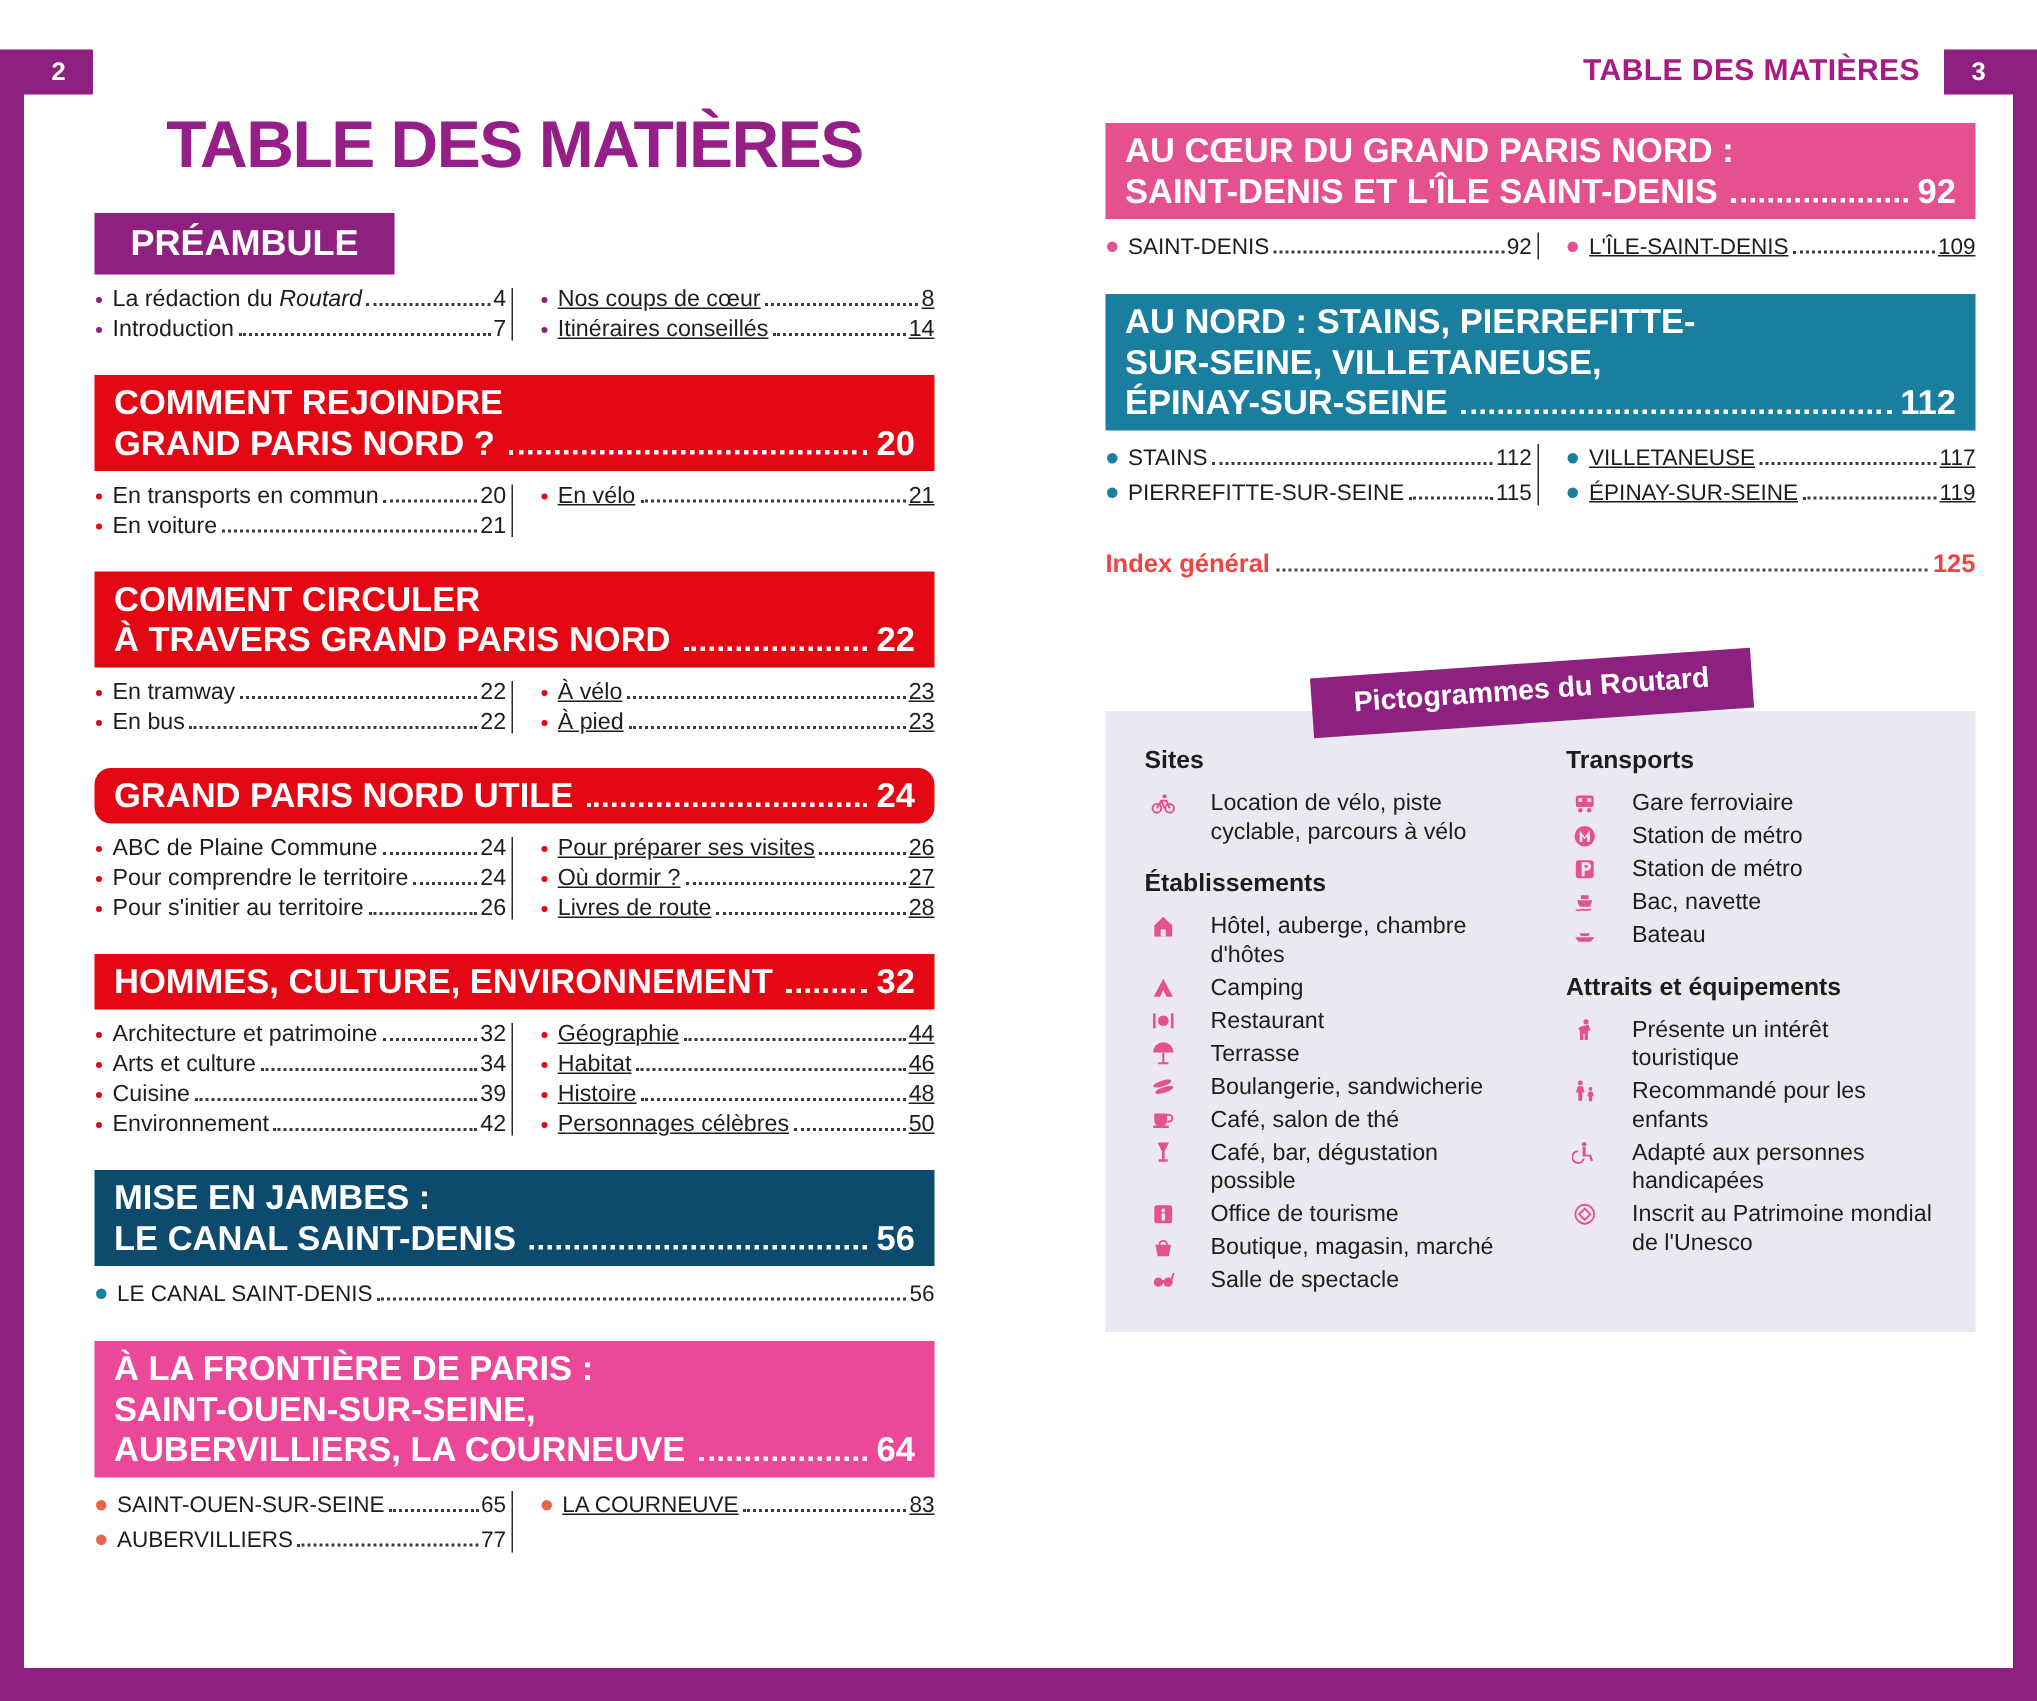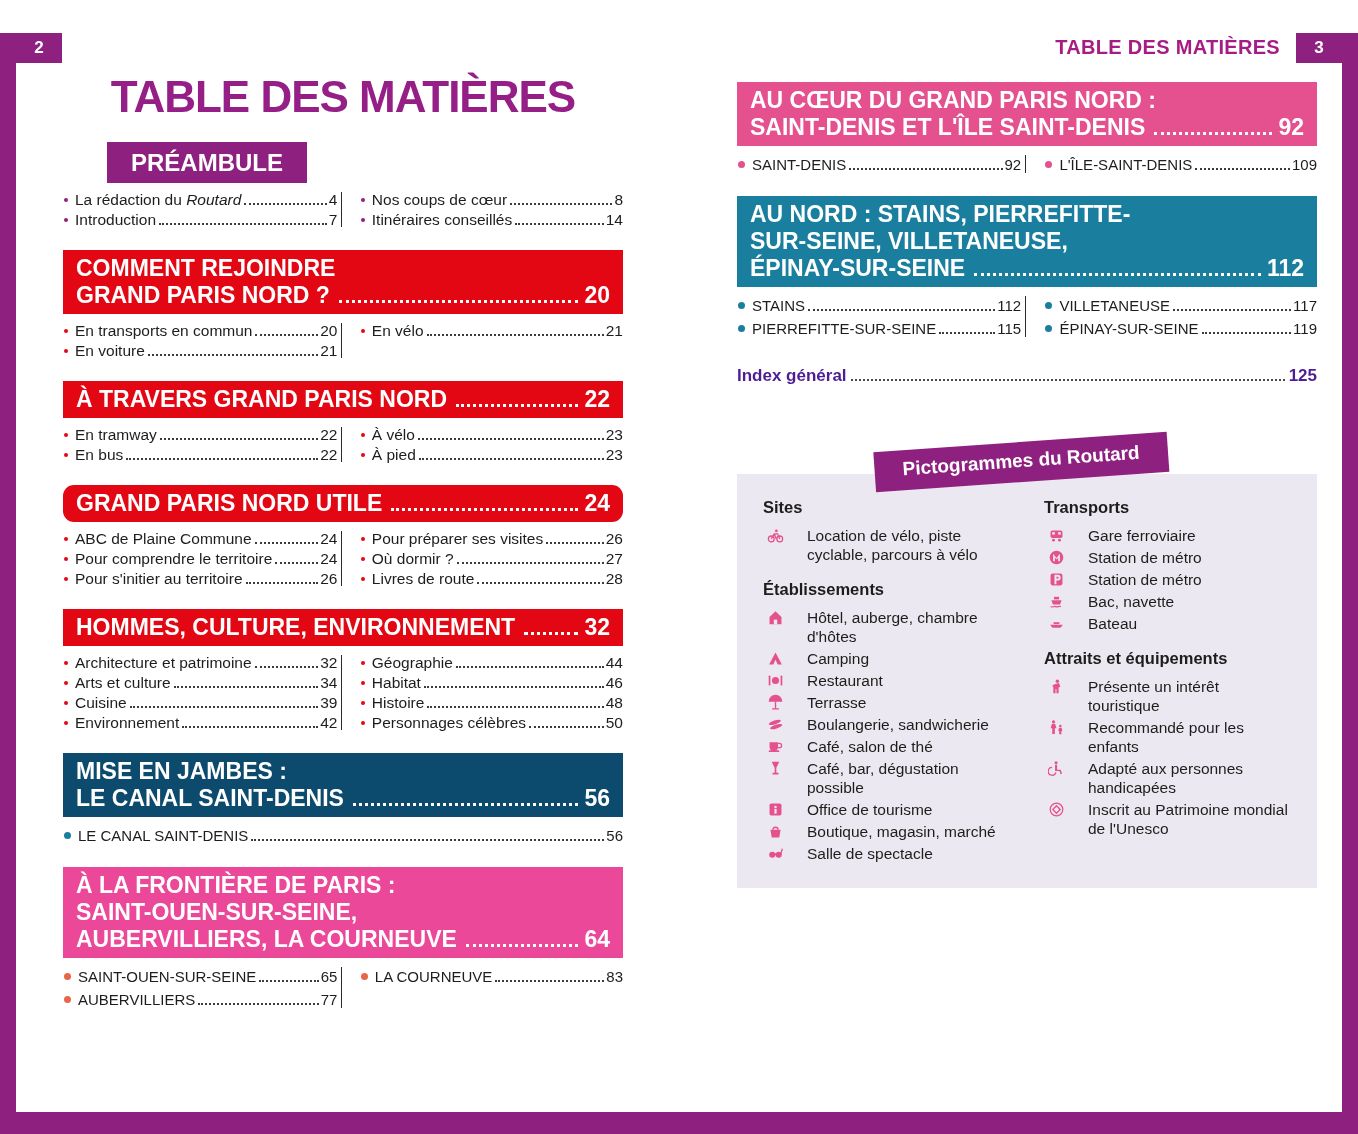--- a/index.html
+++ b/index.html
@@ -16,39 +16,39 @@
   .pgnum-right{right:16px;}
   .running-header{position:absolute;top:36px;right:78px;color:#a61c84;font-weight:bold;font-size:20px;letter-spacing:.3px;}
 
   .page-left{position:absolute;left:63px;top:72px;width:560px;}
   .page-right{position:absolute;left:737px;top:82px;width:580px;}
 
   .title{margin:0 0 20px;text-align:center;color:#951f87;font-size:44px;font-weight:bold;letter-spacing:-1px;}
 
   .section{margin-bottom:20px;}
   .banner{color:#fff;font-weight:bold;font-size:23px;line-height:27px;padding:5px 13px;margin-bottom:7px;}
-  .banner.fit{display:inline-block;font-size:24px;padding:7px 24px;margin-left:44px;}
+  .banner.fit{display:inline-block;font-size:24px;padding:7px 24px;}
   .banner-line{display:flex;align-items:baseline;}
   .banner-leader{flex:1;min-width:10px;border-bottom:3px dotted #fff;margin:0 6px 6px 9px;}
   .banner-page{white-space:nowrap;}
 
   .cols{display:flex;position:relative;}
   .col{width:49%;min-width:0;}
-  .col + .col{margin-left:auto;width:47%;}
+  .col + .col{margin-left:auto;width:47%;text-decoration:underline;}
   .vdiv{position:absolute;left:49.6%;top:2px;bottom:3px;width:1px;background:#2a2a2a;}
 
   .row{display:flex;align-items:baseline;font-size:15.5px;line-height:20px;color:#1d1d1b;}
   .row.big{line-height:23px;font-size:15px;}
   .dot{flex:none;width:4px;height:4px;border-radius:50%;margin:0 7px 0 1px;align-self:center;}
   .dot.big{width:7px;height:7px;}
   .lbl{white-space:nowrap;}
   .leader{flex:1;min-width:6px;border-bottom:2px dotted #3c3c3c;margin:0 2px 3px 3px;}
   .pg{white-space:nowrap;}
 
-  .index-row{display:flex;align-items:baseline;margin-top:26px;font-size:17px;font-weight:bold;color:#4c1d95;}
+  .index-row{display:flex;align-items:baseline;margin-top:26px;font-size:17px;font-weight:bold;color:#ef4444;}
   .index-leader{flex:1;border-bottom:2px dotted #4a4a4a;margin:0 4px 4px 4px;}
 
   
   .picto-wrap{position:relative;margin-top:88px;}
   .ribbon{position:absolute;top:-32px;left:50%;width:max-content;transform:translateX(-52%) rotate(-4deg);
           background:#8e2180;color:#fff;font-weight:bold;font-size:19px;padding:8px 28px 10px;z-index:2;}
   .ribbon-shadow{position:absolute;top:8px;left:50%;width:230px;height:18px;background:#8b8b8b;
           transform:translateX(-40%) rotate(-1deg);z-index:1;}
   .picto-box{position:relative;background:#ece8f1;padding:24px 26px 22px;display:flex;gap:34px;z-index:1;}
   .picto-col{flex:1;min-width:0;}
@@ -139,20 +139,23 @@
                 <span class="leader"></span>
                 <span class="pg">21</span>
               </div>
             </div>
             <div class="vdiv"></div>
           </div>
         </section>
         <section class="section">
           <div class="banner" style="background: rgb(227, 6, 19);">
             <div class="banner-line">
+              <span class="banner-text">COMMENT CIRCULER</span>
+            </div>
+            <div class="banner-line">
               <span class="banner-text">À TRAVERS GRAND PARIS NORD</span>
               <span class="banner-leader"></span>
               <span class="banner-page">22</span>
             </div>
           </div>
           <div class="cols">
             <div class="col">
               <div class="row">
                 <span class="dot" style="background: rgb(227, 6, 19);"></span>
                 <span class="lbl"><span>En tramway</span></span>

